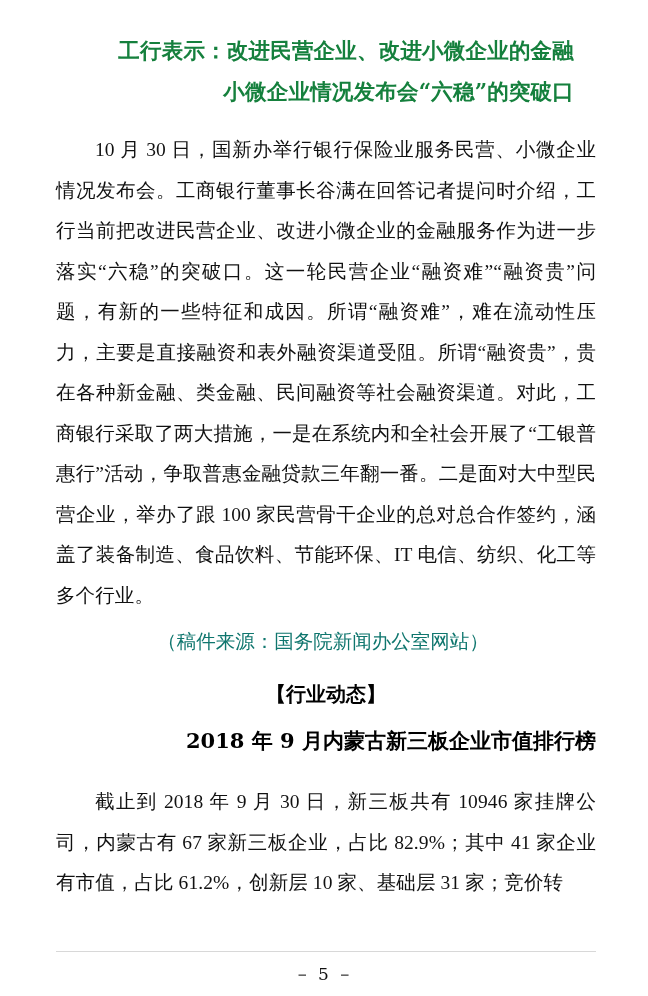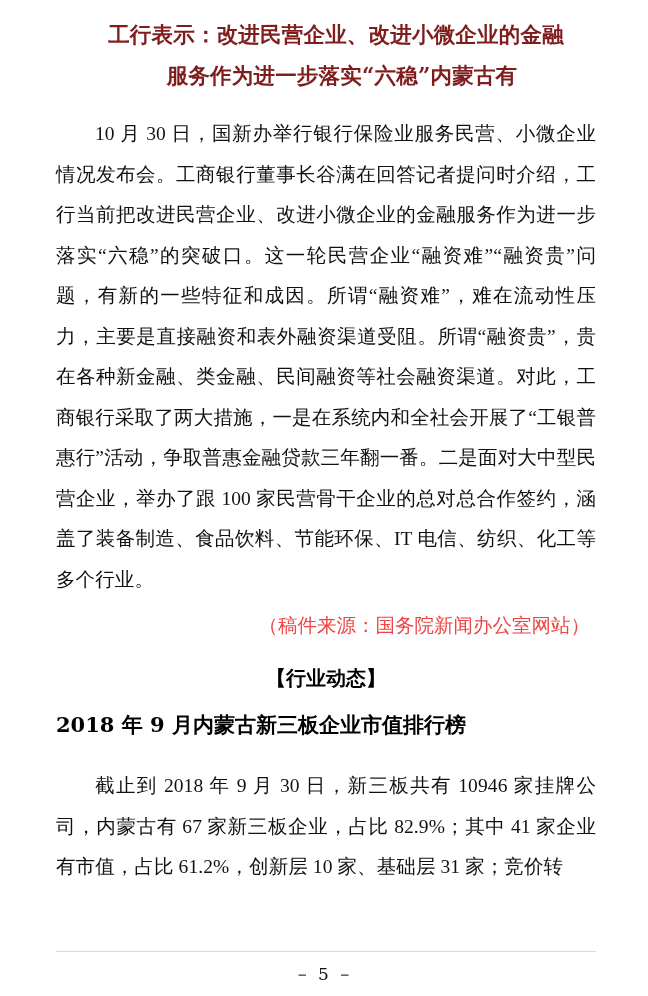--- a/index.html
+++ b/index.html
@@ -23,24 +23,24 @@
     position: relative;
   }
 
   
   .headline {
     font-family: "DejaVu Serif", "Liberation Serif", serif;
     font-weight: bold;
     font-size: 21.5px;
     line-height: 41px;
     letter-spacing: 0.2px;
-    text-align: center;
-    margin: 0;
+    text-align: right;
+    margin: 16px;
     padding: 0 6px 0 26px;
-    color: #7f1d1d;
+    color: #15803d;
   }
   .headline .line2 {
     display: block;
     padding-left: 12px;
   }
 
   
   .body-para {
     font-family: Liberation Serif, serif;
     font-size: 19.5px;
@@ -52,45 +52,45 @@
     color: #111;
     letter-spacing: 0.1px;
   }
   .para-first {
     margin-top: 18px;
     text-indent: 2em;
   }
   .source-line {
     font-size: 19.5px;
     line-height: 40px;
-    text-align: right;
+    text-align: center;
     margin: 6px 0 0 0;
     padding-right: 6px;
-    color: #ef4444;
+    color: #0f766e;
     font-family: Liberation Serif, serif;
   }
 
   
   .section-marker {
     font-family: "DejaVu Serif", "Liberation Serif", serif;
     font-weight: bold;
     font-size: 20px;
     line-height: 44px;
     margin: 10px 0 0 0;
     color: #000;
     text-align: center;
   }
 
   
   .subhead {
     font-family: "DejaVu Serif", "Liberation Serif", serif;
     font-weight: bold;
     font-size: 21px;
     line-height: 46px;
-    text-align: left;
+    text-align: right;
     margin: 2px 0 0 0;
     color: #000;
   }
 
   
   .footer {
     position: absolute;
     left: 0;
     right: 0;
     bottom: 10px;
@@ -109,21 +109,21 @@
     background: #d8d8d8;
   }
 </style>
 </head>
 <body>
 
 <div class="page">
 
   <h1 class="headline">
     <span>工行表示：改进民营企业、改进小微企业的金融</span>
-    <span class="line2">服务作为进一步落实“六稳”内蒙古有</span>
+    <span class="line2">小微企业情况发布会“六稳”的突破口</span>
   </h1>
 
   <p class="body-para para-first">10 月 30 日，国新办举行银行保险业服务民营、小微企业情况发布会。工商银行董事长谷满在回答记者提问时介绍，工行当前把改进民营企业、改进小微企业的金融服务作为进一步落实“六稳”的突破口。这一轮民营企业“融资难”“融资贵”问题，有新的一些特征和成因。所谓“融资难”，难在流动性压力，主要是直接融资和表外融资渠道受阻。所谓“融资贵”，贵在各种新金融、类金融、民间融资等社会融资渠道。对此，工商银行采取了两大措施，一是在系统内和全社会开展了“工银普惠行”活动，争取普惠金融贷款三年翻一番。二是面对大中型民营企业，举办了跟 100 家民营骨干企业的总对总合作签约，涵盖了装备制造、食品饮料、节能环保、IT 电信、纺织、化工等多个行业。</p>
 
   <p class="source-line">（稿件来源：国务院新闻办公室网站）</p>
 
   <p class="section-marker">【行业动态】</p>
 
   <h2 class="subhead">2018 年 9 月内蒙古新三板企业市值排行榜</h2>
 

